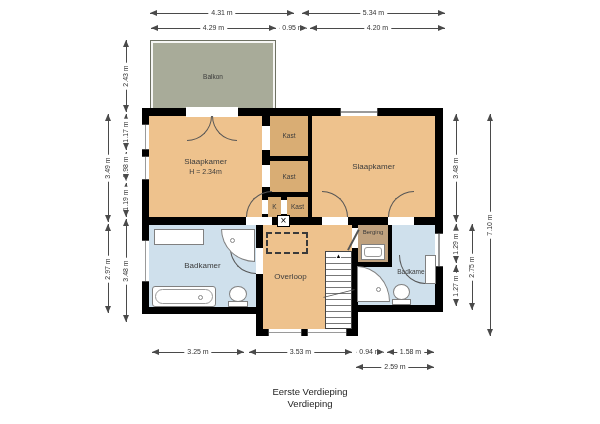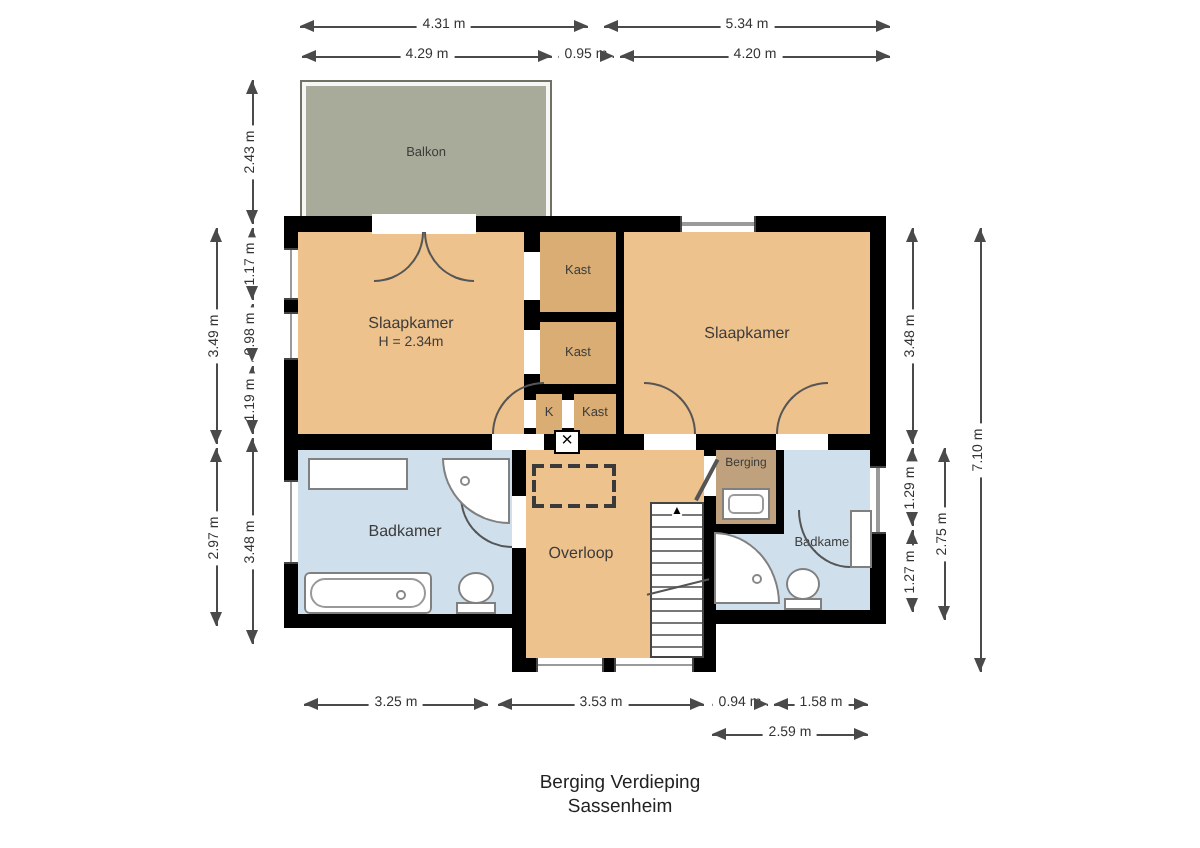--- a/index.html
+++ b/index.html
@@ -232,17 +232,17 @@
       <span class="dlab">0.94 m</span>
     </div>
   <div class="dimh" style="left:387px;top:352px;width:47px">
       <span class="dlab">1.58 m</span>
     </div>
   <div class="dimh" style="left:356px;top:367px;width:78px">
       <span class="dlab">2.59 m</span>
     </div>
 
   <div class="title">
-    <div>Berging Verdieping</div>
-    <div>Sassenheim</div>
+    <div>Eerste Verdieping</div>
+    <div>Verdieping</div>
   </div>
 
 </div>
 
 </body></html>

